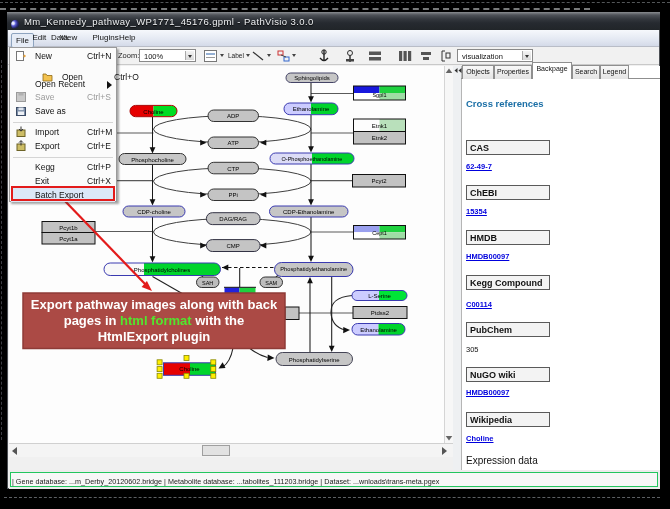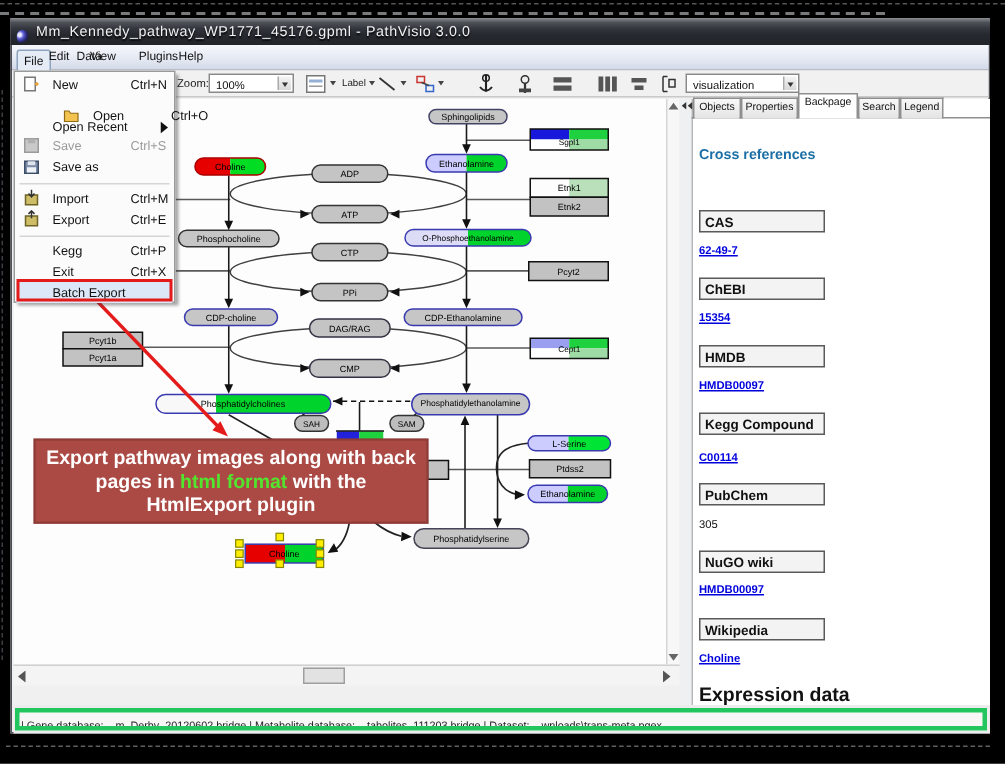--- a/index.html
+++ b/index.html
@@ -59,21 +59,21 @@
   background:#f3f3f3; font-size:9px; font-weight:bold; color:#111; padding:2px 0 0 3px; }
 .link { position:absolute; left:466px; font-size:7.5px; font-weight:bold; color:#0000dd;
   text-decoration:underline; }
 
 #hscroll { position:absolute; left:9px; top:443px; width:444px; height:14px;
   background:#f4f4f4; border-top:1px solid #d0d0d0; }
 #hthumb { position:absolute; left:193px; top:1px; width:28px; height:11px;
   background:#e2e2e2; border:1px solid #9f9f9f; }
 #statusbar { position:absolute; left:9px; top:470px; width:651px; height:19px; background:#ececec; }
 #statuscell { position:absolute; left:1px; top:2px; width:648px; height:15px;
-  background:#f7f7f7; border:3px solid #22c55e; font-size:7.2px; color:#1b1b1b;
+  background:#f7f7f7; border:1px solid #22c55e; font-size:7.2px; color:#1b1b1b;
   padding:3.5px 0 0 1px; white-space:nowrap; overflow:hidden;}
 
 .dash { position:absolute; z-index:50; }
 </style>
 </head>
 <body>
 
 <div class="dash" style="left:0;top:2px;width:670px;height:0;border-top:1px dashed #8b9095;opacity:.6"></div>
 <div class="dash" style="left:0;top:8px;width:590px;height:0;border-top:2px dashed #c8cbce;opacity:.6"></div>
 <div class="dash" style="left:1px;top:60px;height:380px;width:0;border-left:1px dashed #99a;opacity:.4"></div>
@@ -397,21 +397,21 @@
 <div class="hdrbox" style="top:230px;">HMDB</div>
 <div class="link" style="top:252px;">HMDB00097</div>
 <div class="hdrbox" style="top:275px;">Kegg Compound</div>
 <div class="link" style="top:300px;">C00114</div>
 <div class="hdrbox" style="top:322px;">PubChem</div>
 <div class="abs" style="left:466px;top:345px;font-size:7.5px;color:#111;">305</div>
 <div class="hdrbox" style="top:367px;">NuGO wiki</div>
 <div class="link" style="top:388px;">HMDB00097</div>
 <div class="hdrbox" style="top:412px;">Wikipedia</div>
 <div class="link" style="top:434px;">Choline</div>
-<div class="abs" style="left:466px;top:455px;font-size:13px;font-weight:bold;color:#111;">Expression data</div>
+<div class="abs" style="left:466px;top:455px;font-size:10px;font-weight:normal;color:#111;">Expression data</div>
 
 <div id="hscroll">
     <div id="hthumb"></div>
 <svg class="abs" style="left:2px;top:3px" width="8" height="8">
       <path d="M6,0 L6,8 L1,4 Z" fill="#555"></path>
     </svg>
 <svg class="abs" style="left:431px;top:3px" width="8" height="8">
       <path d="M2,0 L2,8 L7,4 Z" fill="#555"></path>
     </svg>
 </div>

